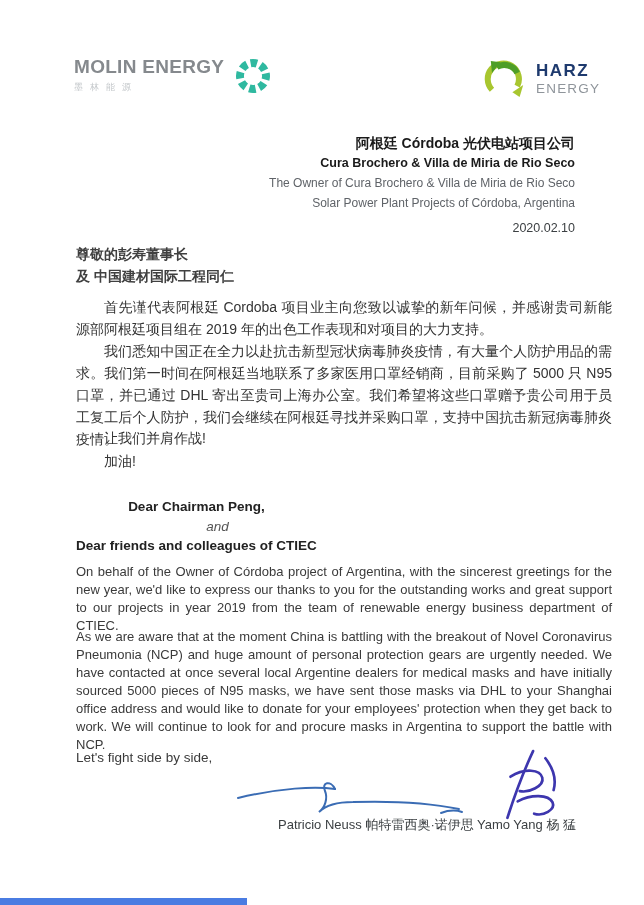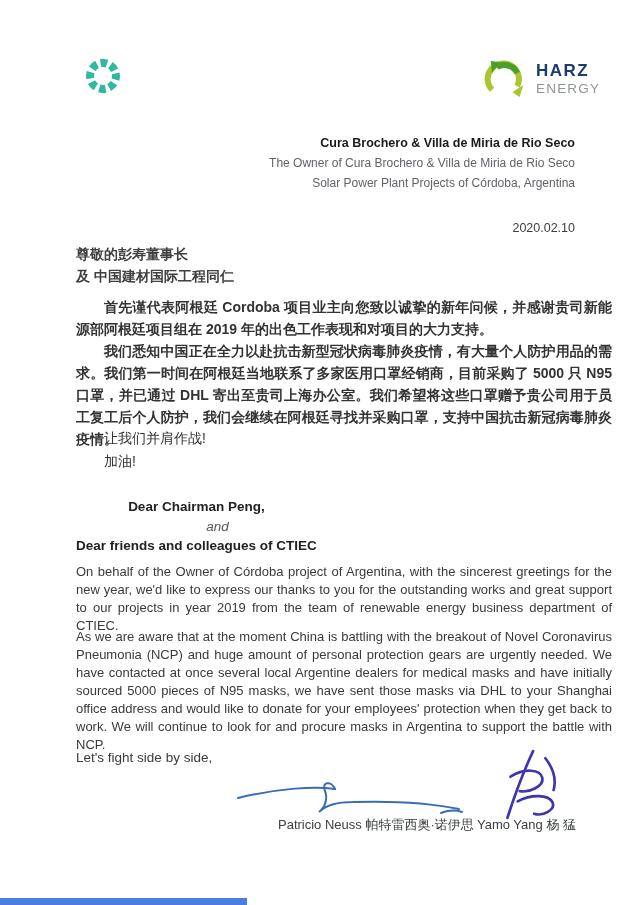--- a/index.html
+++ b/index.html
@@ -18,21 +18,21 @@
   .harz-2{font-size:13.5px;color:#8f959b;letter-spacing:1.2px;margin-top:3px;}
   
   .header-block{position:absolute;right:69px;top:133px;text-align:right;line-height:20px;}
   .hb-cn{font-size:14px;font-weight:bold;color:#1a1a1a;}
   .hb-b{font-size:12.5px;font-weight:bold;color:#1a1a1a;}
   .hb-g{font-size:12px;color:#5f6368;}
   .date{position:absolute;right:69px;top:221px;font-size:12.5px;color:#3c4043;}
   
   .salutation{position:absolute;left:76px;top:243px;font-size:14px;font-weight:bold;color:#404040;line-height:22px;}
   .para-cn{position:absolute;left:76px;width:536px;font-size:14px;line-height:22px;color:#333;
-           text-align:justify;text-indent:2em;font-weight:bold;}
+           text-align:justify;text-indent:2em;}
   .p-cn-1{top:296px;}
   .p-cn-2{top:340px;}
   .slogans{position:absolute;left:76px;top:427px;font-size:14px;color:#333;line-height:22.5px;}
   .slogans div{text-indent:2em;}
   
   .en-salute{position:absolute;left:76px;top:497px;font-size:13.5px;color:#222;line-height:19.5px;text-align:center;}
   .en-salute .b{font-weight:bold;}
   .en-salute .i{font-style:italic;font-weight:normal;color:#555;margin-left:42px;}
   .para-en{position:absolute;left:76px;width:536px;font-size:13px;line-height:18px;color:#3a3a3a;text-align:justify;}
   .p-en-1{top:563px;}
@@ -46,40 +46,45 @@
   .name-right{left:477px;}
   
   .footer-bar{position:absolute;left:0;bottom:0;width:247px;height:7px;}
 </style>
 </head>
 <body>
 
 <div class="page">
 
   <div class="logo-molin">
+    <div>
+      <div class="molin-name">MOLIN ENERGY</div>
+      <div class="molin-sub">墨林能源</div>
+    </div>
     <svg class="molin-icon" width="44" height="44" viewBox="-22 -22 44 44">
       <circle cx="0" cy="0" r="13" fill="none" stroke="#2fb9a0" stroke-width="8" stroke-dasharray="6.4 3.8" transform="rotate(-12)"></circle>
       <circle cx="0" cy="0" r="6.5" fill="#ffffff"></circle>
     </svg>
   </div>
 
   <div class="logo-harz">
     <svg width="48" height="48" viewBox="0 0 40 40">
       <path d="M10 29 A 13 13 0 1 1 31 26" fill="none" stroke="#a8c62f" stroke-width="5"></path>
       <polygon points="27,31 36,25 33,35" fill="#a8c62f"></polygon>
       <path d="M14 10 A 12 12 0 0 1 31 15" fill="none" stroke="#4e9e28" stroke-width="5"></path>
       <polygon points="9,5 17,6 10,15" fill="#4e9e28"></polygon>
     </svg>
     <div class="harz-text">
       <div class="harz-1">HARZ</div>
       <div class="harz-2">ENERGY</div>
     </div>
   </div>
 
   <div class="header-block">
+    <div class="hb-cn">阿根廷 Córdoba 光伏电站项目公司</div>
     <div class="hb-b">Cura Brochero &amp; Villa de Miria de Rio Seco</div>
     <div class="hb-g">The Owner of Cura Brochero &amp; Villa de Miria de Rio Seco</div>
     <div class="hb-g">Solar Power Plant Projects of Córdoba, Argentina</div>
   </div>
   <div class="date">2020.02.10</div>
 
   <div class="salutation">
     <div>尊敬的彭寿董事长</div>
     <div>及 中国建材国际工程同仁</div>
   </div>

